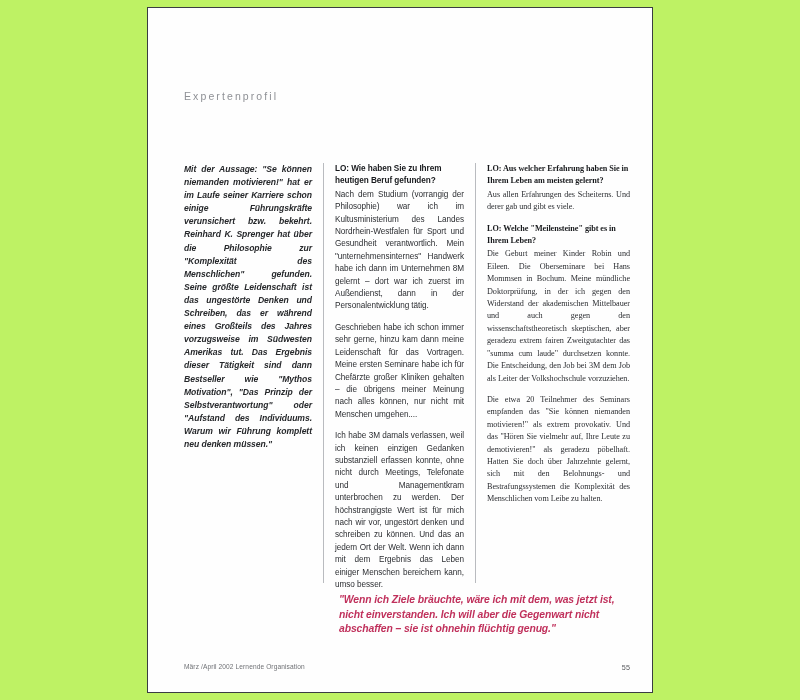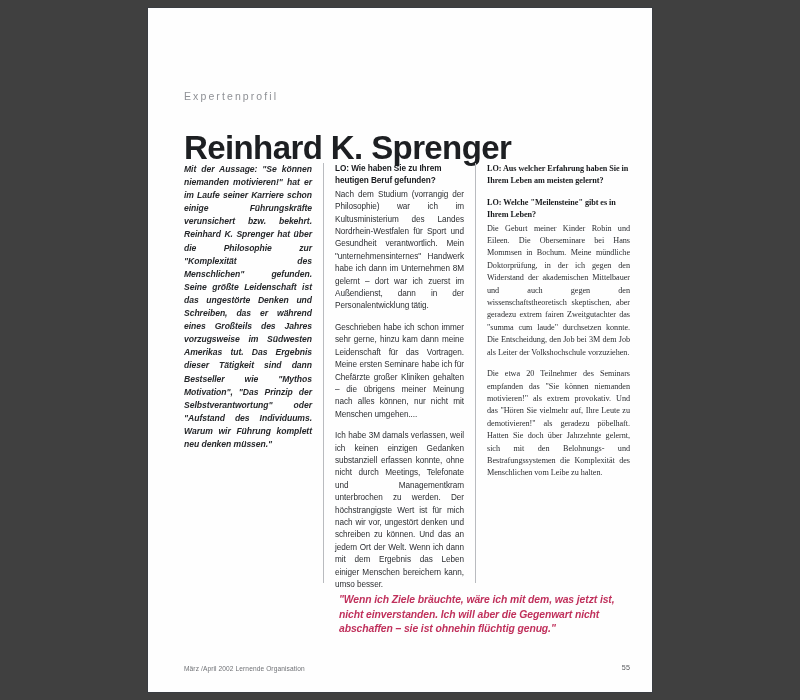--- a/index.html
+++ b/index.html
@@ -8,21 +8,21 @@
     width: 800px;
     height: 700px;
     background: #ffffff;
     font-family: "Liberation Sans", sans-serif;
   }
 
   #canvas {
     position: relative;
     width: 800px;
     height: 700px;
-    background: #404040;
+    background: #bef264;
     overflow: hidden;
   }
 
   
   #page {
     position: absolute;
     left: 147px;
     top: 7px;
     width: 506px;
     height: 686px;
@@ -130,57 +130,57 @@
   }
 
   
   #footer {
     position: absolute;
     left: 0;
     top: 655px;
     width: 446px;
     display: flex;
     justify-content: space-between;
-    align-items: flex-end;
+    align-items: flex-start;
     font-size: 6.6px;
     color: #6f7175;
     letter-spacing: 0.1px;
   }
 
   #footer .pageno {
     font-size: 7.2px;
     color: #55575b;
   }
 </style>
 </head>
 <body>
 
 <div id="canvas">
 
   <div id="page">
     <div id="page-inner">
 
       <div class="kicker">Expertenprofil</div>
-      <h1 class="headline">Reinhard K. Sprenger</h1>
 
       <div id="columns">
 
         <div class="col col-1">
           <p class="intro-p">Mit der Aussage: "Se können niemanden motivieren!" hat er im Laufe seiner Karriere schon einige Führungskräfte verunsichert bzw. bekehrt. Reinhard K. Sprenger hat über die Philosophie zur "Komplexität des Menschlichen" gefunden. Seine größte Leidenschaft ist das ungestörte Denken und Schreiben, das er während eines Großteils des Jahres vorzugsweise im Südwesten Amerikas tut. Das Ergebnis dieser Tätigkeit sind dann Bestseller wie "Mythos Motivation", "Das Prinzip der Selbstverantwortung" oder "Aufstand des Individuums. Warum wir Führung komplett neu denken müssen."</p>
         </div>
 
         <div class="col col-2">
           <p class="q">LO: Wie haben Sie zu Ihrem heutigen Beruf gefunden?</p>
           <p class="a">Nach dem Studium (vorrangig der Philosophie) war ich im Kultusministerium des Landes Nordrhein-Westfalen für Sport und Gesundheit verantwortlich. Mein "unternehmensinternes" Handwerk habe ich dann im Unternehmen 8M gelernt – dort war ich zuerst im Außendienst, dann in der Personalentwicklung tätig.</p>
           <p class="a">Geschrieben habe ich schon immer sehr gerne, hinzu kam dann meine Leidenschaft für das Vortragen. Meine ersten Seminare habe ich für Chefärzte großer Kliniken gehalten – die übrigens meiner Meinung nach alles können, nur nicht mit Menschen umgehen....</p>
           <p class="a tight">Ich habe 3M damals verlassen, weil ich keinen einzigen Gedanken substanziell erfassen konnte, ohne nicht durch Meetings, Telefonate und Managementkram unterbrochen zu werden. Der höchstrangigste Wert ist für mich nach wir vor, ungestört denken und schreiben zu können. Und das an jedem Ort der Welt. Wenn ich dann mit dem Ergebnis das Leben einiger Menschen bereichern kann, umso besser.</p>
         </div>
 
         <div class="col col-3">
           <p class="q">LO: Aus welcher Erfahrung haben Sie in Ihrem Leben am meisten gelernt?</p>
+          <p class="a">Aus allen Erfahrungen des Scheiterns. Und derer gab und gibt es viele.</p>
           <p class="q gap-before">LO: Welche "Meilensteine" gibt es in Ihrem Leben?</p>
           <p class="a">Die Geburt meiner Kinder Robin und Eileen. Die Oberseminare bei Hans Mommsen in Bochum. Meine mündliche Doktorprüfung, in der ich gegen den Widerstand der akademischen Mittelbauer und auch gegen den wissenschaftstheoretisch skeptischen, aber geradezu extrem fairen Zweitgutachter das "summa cum laude" durchsetzen konnte. Die Entscheidung, den Job bei 3M dem Job als Leiter der Volkshochschule vorzuziehen.</p>
           <p class="a tight">Die etwa 20 Teilnehmer des Seminars empfanden das "Sie können niemanden motivieren!" als extrem provokativ. Und das "Hören Sie vielmehr auf, Ihre Leute zu demotivieren!" als geradezu pöbelhaft. Hatten Sie doch über Jahrzehnte gelernt, sich mit den Belohnungs- und Bestrafungssystemen die Komplexität des Menschlichen vom Leibe zu halten.</p>
         </div>
 
       </div>
 
       <div id="pullquote">"Wenn ich Ziele bräuchte, wäre ich mit dem, was jetzt ist, nicht einverstanden. Ich will aber die Gegenwart nicht abschaffen – sie ist ohnehin flüchtig genug."</div>
 
       <div id="footer">

